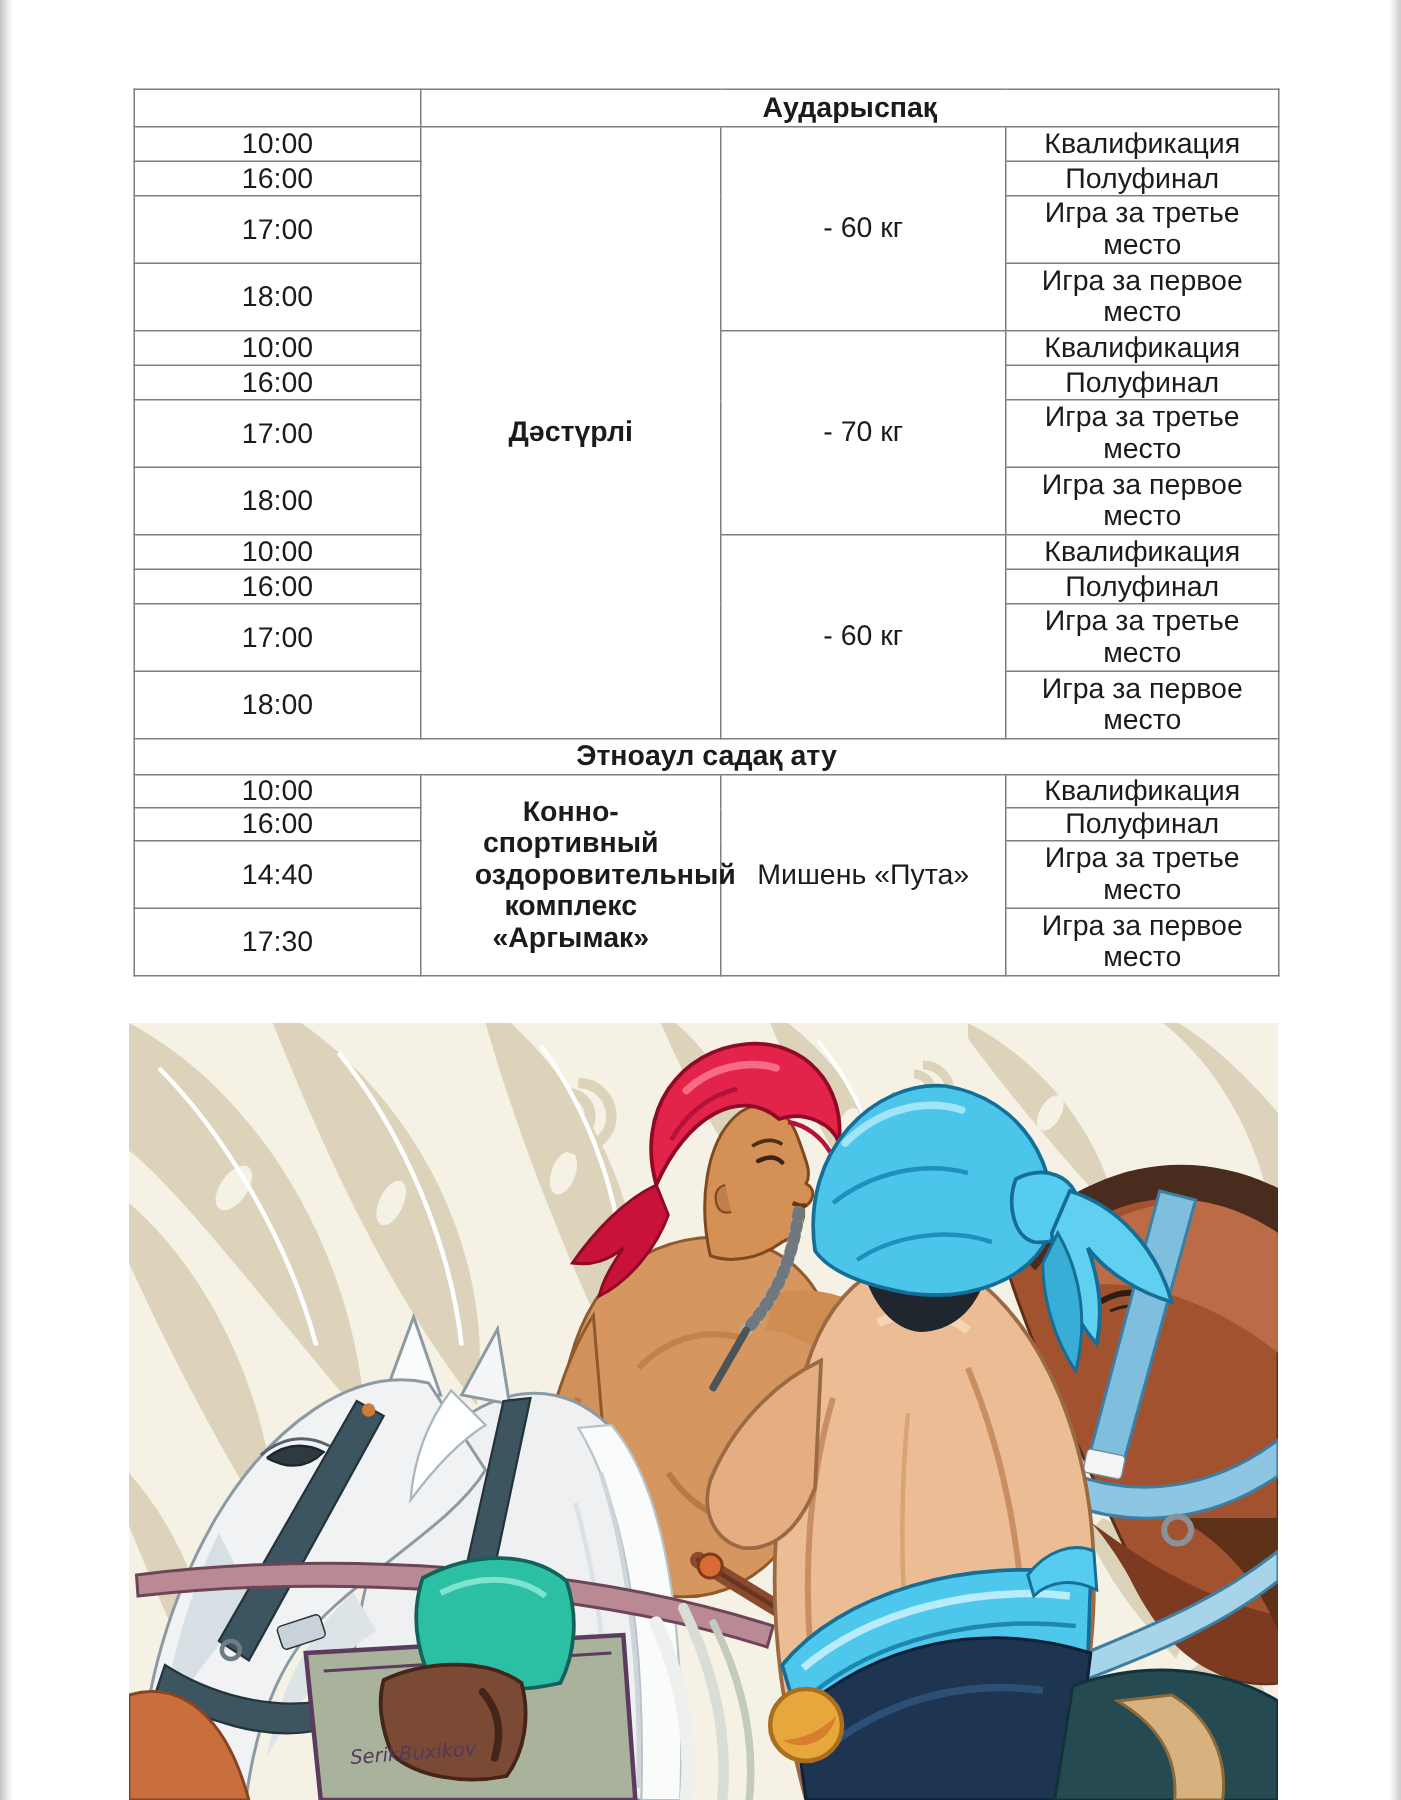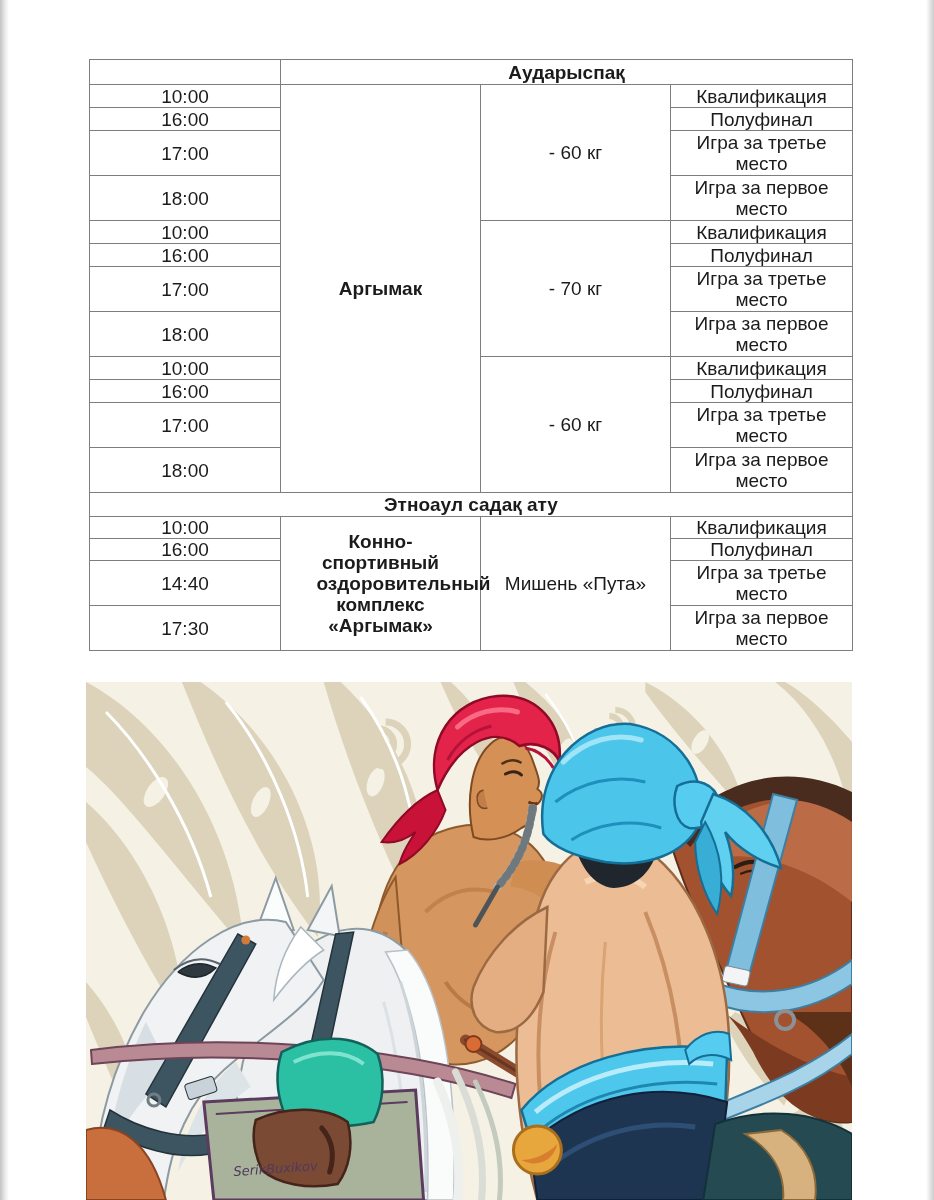--- a/index.html
+++ b/index.html
@@ -43,21 +43,21 @@
       <col style="width:182px">
   </colgroup>
 
   <tbody>
       <tr class="h25">
     <td></td>
     <td colspan="3" class="b">Аударыспақ</td>
   </tr>
   <tr class="h23">
     <td>10:00</td>
-    <td rowspan="12" class="b">Аргымак</td>
+    <td rowspan="12" class="b">Дәстүрлі</td>
     <td rowspan="4">- 60 кг</td>
     <td class="stage">Квалификация</td>
   </tr>
   <tr class="h23">
     <td>16:00</td>
     <td class="stage">Полуфинал</td>
   </tr>
   <tr class="h45">
     <td>17:00</td>
     <td class="stage">Игра за третье место</td>

